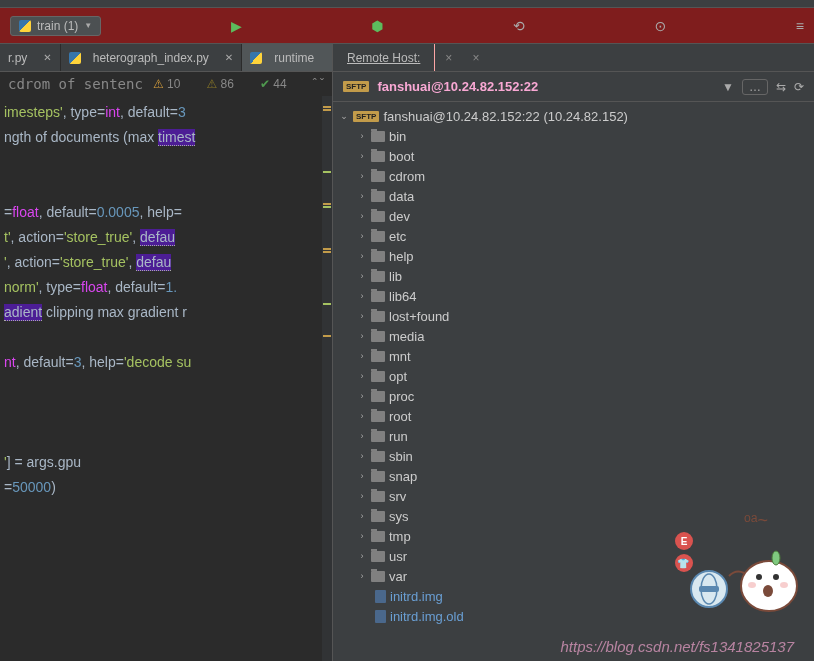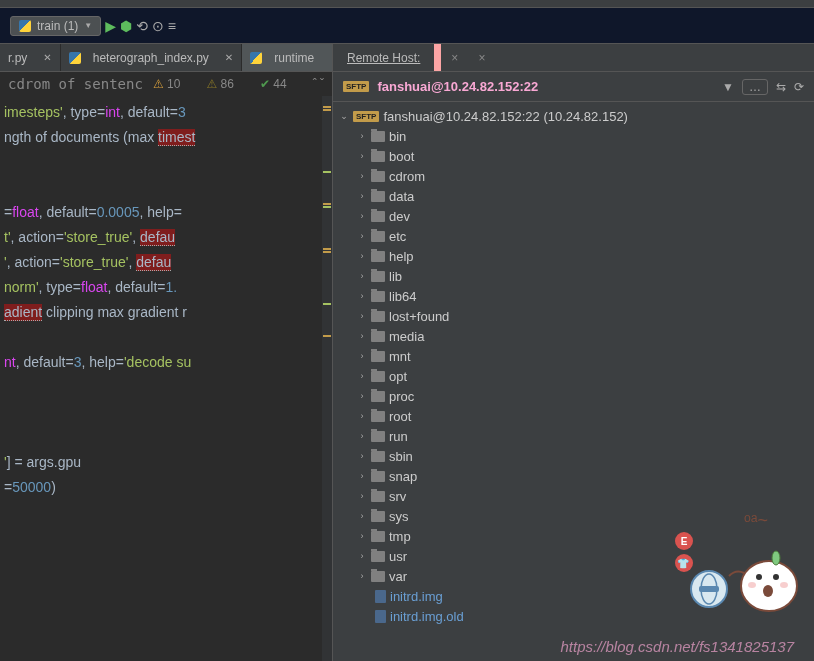--- a/index.html
+++ b/index.html
@@ -1,18 +1,18 @@
 <!DOCTYPE html>
 <html><head>
 <meta charset="utf-8">
 <style>
 * { box-sizing: border-box; margin: 0; padding: 0; font-family: 'Segoe UI', sans-serif; }
 body { background: #2b2b2b; width: 814px; height: 661px; overflow: hidden; position: relative; }
 .top-bar { background: #3c3f41; height: 8px; border-bottom: 1px solid #555; }
-.toolbar { background: #0f172a; height: 36px; display: flex; justify-content: flex-start; align-items: center; padding: 0 10px; gap: 4px; border-bottom: 1px solid #555; }
+.toolbar { background: #7f1d1d; height: 36px; display: flex; justify-content: space-between; align-items: center; padding: 0 10px; gap: 20px; border-bottom: 1px solid #555; }
 .run-config { display: flex; align-items: center; background: #4c5052; border: 1px solid #666; border-radius: 3px; padding: 2px 8px; gap: 6px; color: #bbb; font-size: 12px; }
 .icon-btn { color: #aaa; cursor: pointer; font-size: 14px; }
 .run-icon { color: #5dbb5d; font-size: 14px; }
 .debug-icon { color: #5dbb5d; font-size: 14px; }
 .main { display: flex; height: calc(100% - 44px); }
 .editor-pane { width: 332px; background: #2b2b2b; display: flex; flex-direction: column; overflow: hidden; }
 .tabs { background: #3c3f41; height: 28px; display: flex; align-items: center; font-size: 12px; border-bottom: 1px solid #555; }
 .tab { display: flex; align-items: center; padding: 0 8px; height: 100%; color: #bbb; gap: 12px; border-right: 1px solid #2b2b2b; }
 .tab.active { background: #515658; }
 .py-icon { width: 12px; height: 12px; background: linear-gradient(135deg,#3776ab 50%,#ffd43b 50%); border-radius: 2px; display: inline-block; }
@@ -21,26 +21,26 @@
 .status-left { color: #888; font-family: 'Consolas', monospace; font-size: 14px; }
 .status-right { display: flex; gap: 26px; color: #888; }
 .warn-ico { color: #d9a03c; }
 .warn2-ico { color: #8c7a27; }
 .ok-ico { color: #4f9a4f; }
 .code-area { flex: 1; font-family: 'Consolas', monospace; font-size: 14px; line-height: 25px; padding: 4px 0 4px 4px; color: #a9b7c6; position: relative; overflow: hidden; }
 .code-line { white-space: pre; }
 .kw-type { color: #d946ef; }
 .num { color: #6897bb; }
 .str { color: #a5c261; }
-.mark-yellow { background: #7f1d1d; border-bottom: 1px dotted #aaa; }
+.mark-yellow { background: #4c1d95; border-bottom: 1px dotted #aaa; }
 .gutter-marks { position: absolute; right: 0; top: 0; width: 10px; height: 100%; background: #313335; }
 .gutter-mark { width: 8px; height: 2px; margin: 1px; }
 .right-pane { flex: 1; background: #3c3f41; border-left: 1px solid #555; display: flex; flex-direction: column; }
 .rh-tabs { height: 28px; background: #3c3f41; display: flex; align-items: center; border-bottom: 1px solid #555; }
-.rh-tab { text-decoration: underline; padding: 0 14px; color: #bbb; font-size: 12px; height: 100%; display: flex; align-items: center; border-right: 7px solid #fca5a5; }
+.rh-tab { text-decoration: underline; padding: 0 14px; color: #bbb; font-size: 12px; height: 100%; display: flex; align-items: center; border-right: 1px solid #fca5a5; }
 .rh-tab-x { color: #888; padding: 0 10px; font-size: 12px; }
 .rh-header { height: 30px; background: #3c3f41; display: flex; align-items: center; padding: 0 10px; gap: 8px; border-bottom: 1px solid #555; }
 .sftp-badge { background: #c29b4a; color: #222; font-size: 8px; padding: 1px 3px; border-radius: 1px; font-weight: bold; }
 .rh-title { color: #f9a8d4; font-weight: bold; font-size: 13px; flex: 1; }
 .rh-btn { color: #aaa; font-size: 12px; cursor: pointer; }
 .rh-ell { border: 1px solid #666; border-radius: 3px; padding: 0 6px; }
 .tree { flex: 1; background: #3c3f41; font-size: 13px; color: #ccc; overflow: auto; padding: 4px 0; }
 .tree-row { display: flex; align-items: center; height: 20px; padding-left: 6px; gap: 4px; }
 .chev { color: #aaa; font-size: 9px; width: 10px; text-align: center; }
 .folder-ico { width: 14px; height: 11px; background: #808080; border-radius: 1px; display: inline-block; position: relative; }

